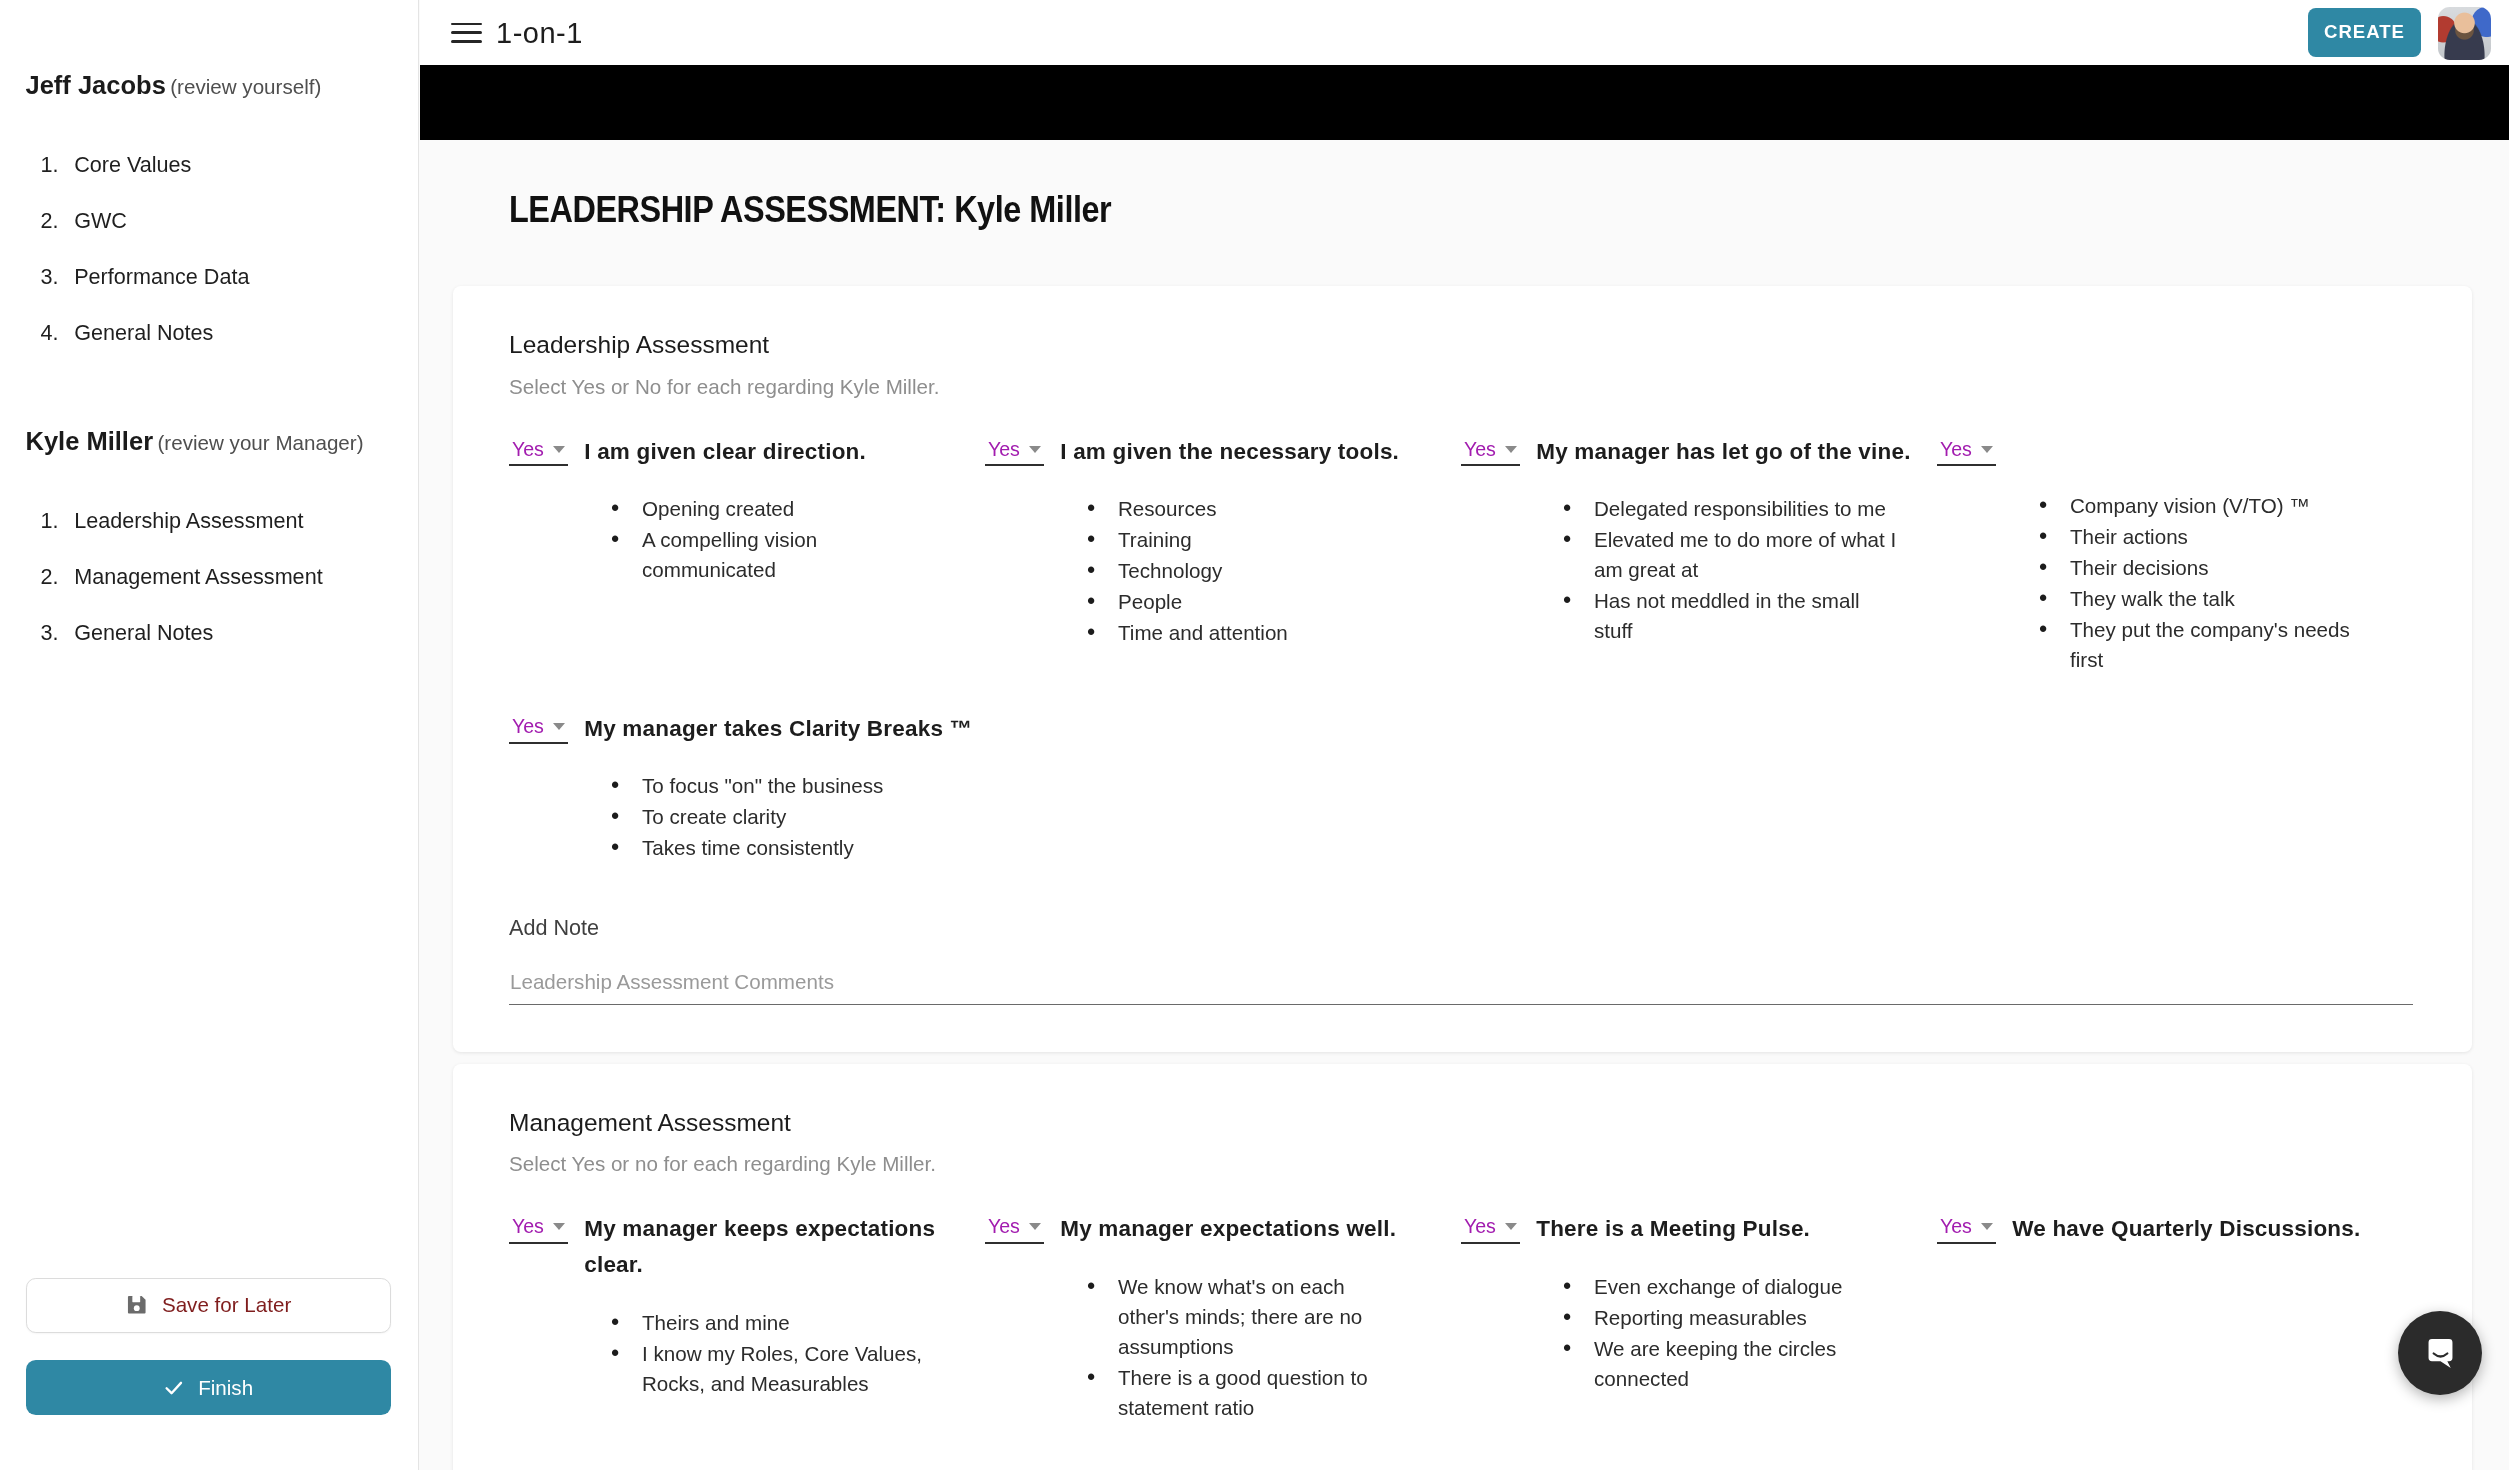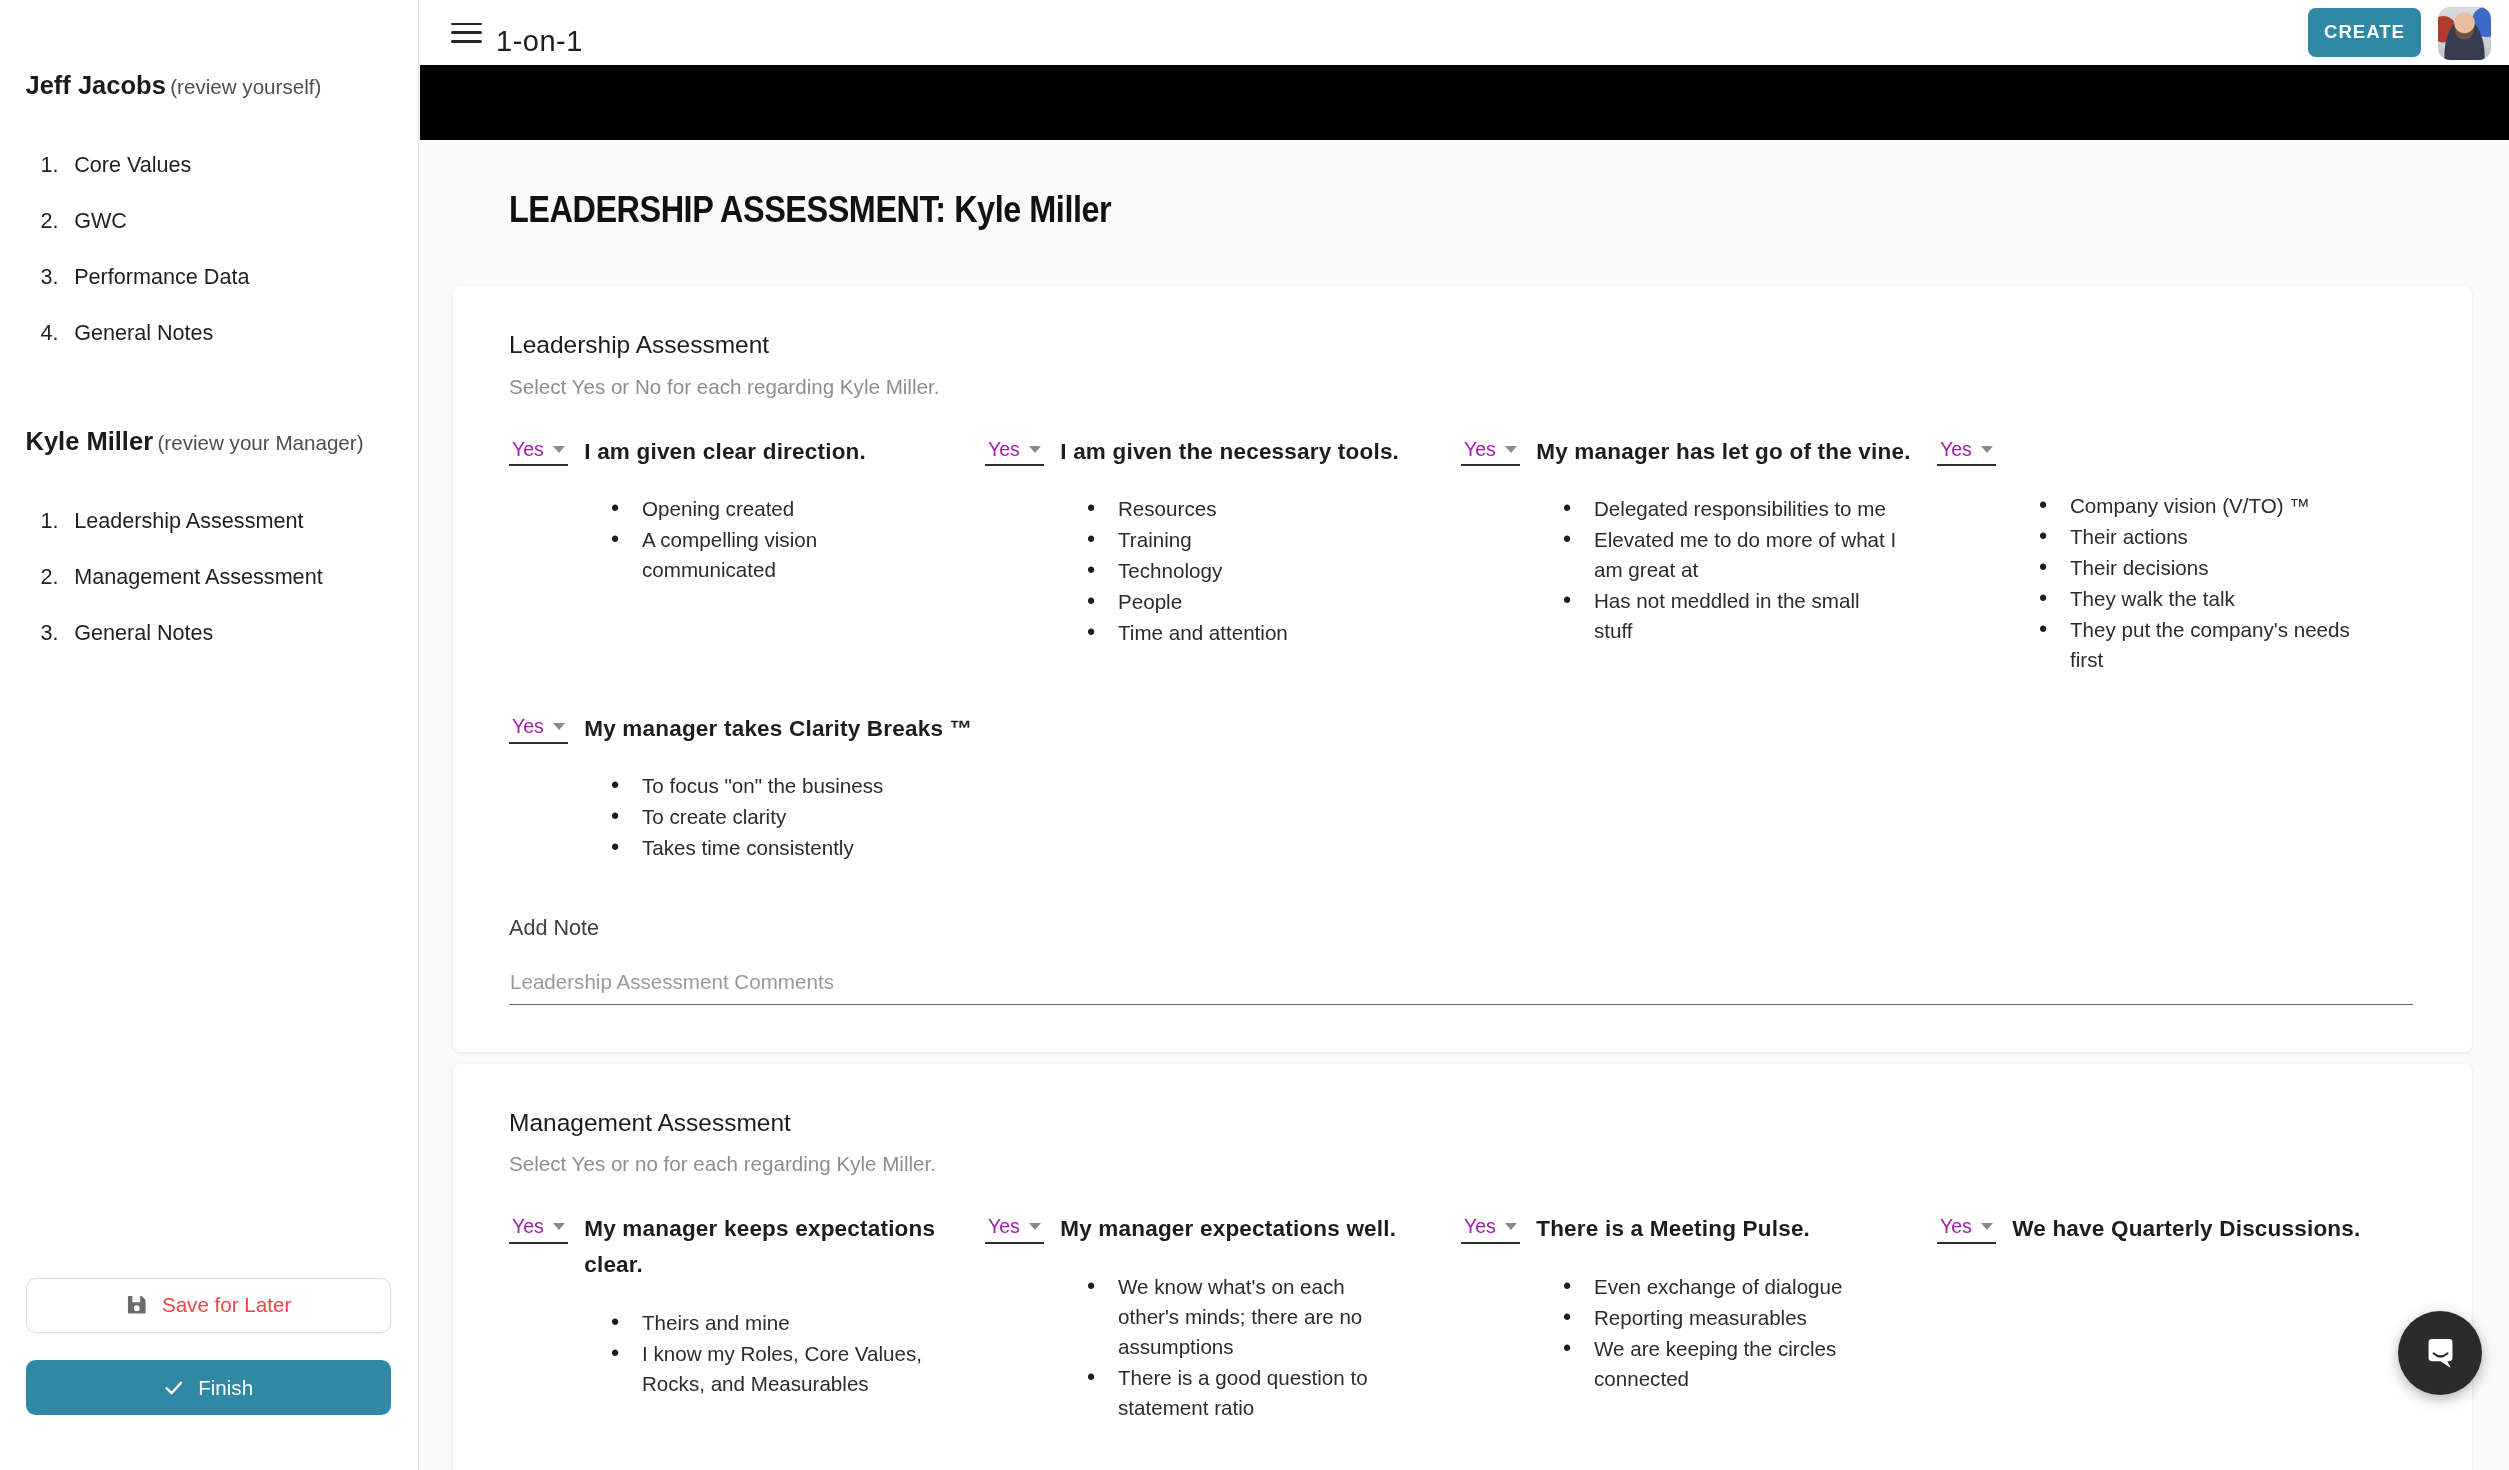--- a/index.html
+++ b/index.html
@@ -12,30 +12,30 @@
              display:flex; flex-direction:column; padding:63px 27.4px 55px 25.5px; }
   .side-name-line { line-height:45px; margin-bottom:27.4px; }
   .side-name { font-size:25.5px; font-weight:bold; color:#1b1b1b; }
   .side-note { font-size:20.6px; color:#4f4f4f; }
   .side-list { list-style:none; margin:13.7px 0 43px 0; }
   .side-list li { display:flex; font-size:21.6px; color:#1f1f1f; margin-bottom:30px; cursor:pointer; }
   .li-num { width:33px; text-align:right; margin-right:15.7px; flex:none; }
   .side-spacer { flex:1; }
   .side-btn { width:365px; height:55px; border-radius:9.8px; display:flex; align-items:center;
               justify-content:center; gap:13.7px; font-size:20.6px; cursor:pointer; }
-  .save-btn { background:#fff; border:1px solid #dcdcdc; color:#ef4444; margin-bottom:27.4px;
+  .save-btn { background:#fff; border:1px solid #dcdcdc; color:#7f1d1d; margin-bottom:27.4px;
               box-shadow:0 1px 2px rgba(0,0,0,.04);margin-top:44px; }
   .finish-btn { background:#2F88A4; border:none; color:#fff; }
 
   
   .topbar { position:absolute; left:420px; top:0; right:0; height:65px; background:#fff; }
   .hamburger { position:absolute; left:31px; top:22.5px; width:31px; height:20.6px; cursor:pointer;
                display:flex; flex-direction:column; justify-content:space-between; }
   .hamburger span { display:block; height:2.9px; background:#262626; border-radius:2px; }
-  .app-title { position:absolute; left:76px; top:25px; font-size:29px; color:#1d1d1d; letter-spacing:0.5px; }
+  .app-title { position:absolute; left:76px; top:17px; font-size:29px; color:#1d1d1d; letter-spacing:0.5px; }
   .create-btn { position:absolute; right:88px; top:7.8px; width:113px; height:49px;
                 background:#2F88A4; color:#fff; border:none; border-radius:7.8px;
                 font-size:18.6px; font-weight:bold; letter-spacing:1px; cursor:pointer;
                 font-family:"Liberation Sans", sans-serif; }
   .avatar { position:absolute; right:17.6px; top:6.9px; width:53px; height:53px; border-radius:11.8px;
             cursor:pointer; overflow:hidden;
             background:
               radial-gradient(circle at 50% 30%, #e9bf9b 0 9.8px, rgba(0,0,0,0) 10.8px),
               radial-gradient(circle at 50% 44%, #6b5440 0 8.8px, rgba(0,0,0,0) 9.8px),
               radial-gradient(ellipse at 50% 92%, #373b4e 0 19.6px, rgba(0,0,0,0) 20.6px),

